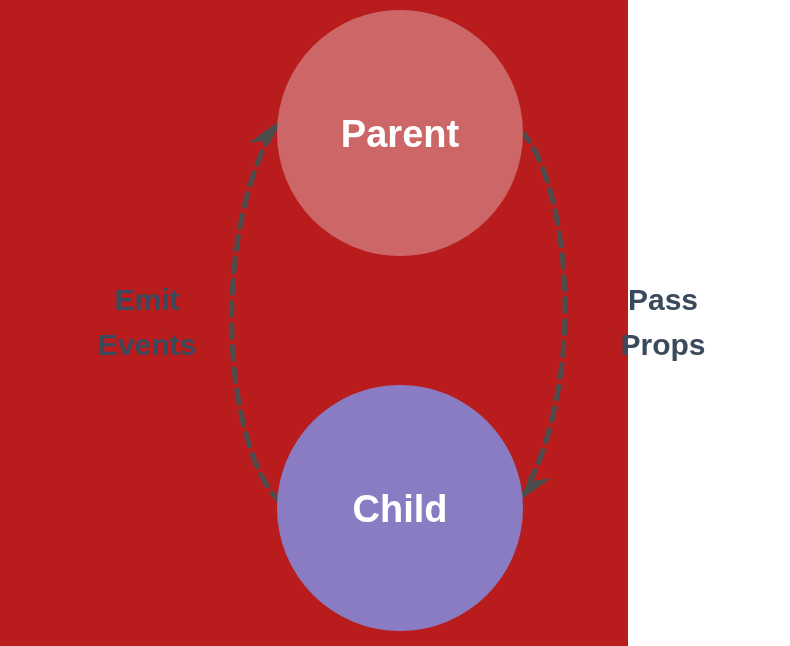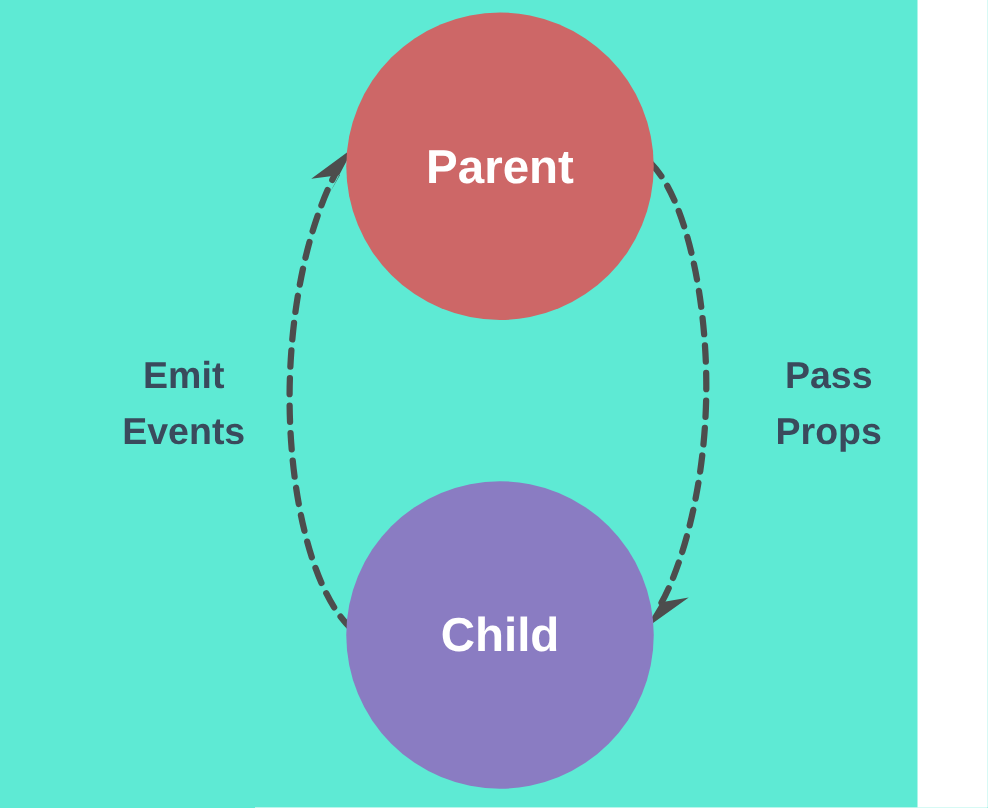--- a/index.html
+++ b/index.html
@@ -8,23 +8,23 @@
     background: #ffffff;
   }
   body {
     width: 790px;
     height: 646px;
     font-family: "Liberation Sans", sans-serif;
     overflow: hidden;
   }
   #diagram-root {
     position: relative;
-    width: 734px;
+    width: 628px;
     height: 646px;
-    background: #5eead4;
+    background: #b91c1c;
   }
   #diagram-svg {
     position: absolute;
     top: 0;
     left: 0;
     width: 790px;
     height: 646px;
     display: block;
   }
   .node-label {

